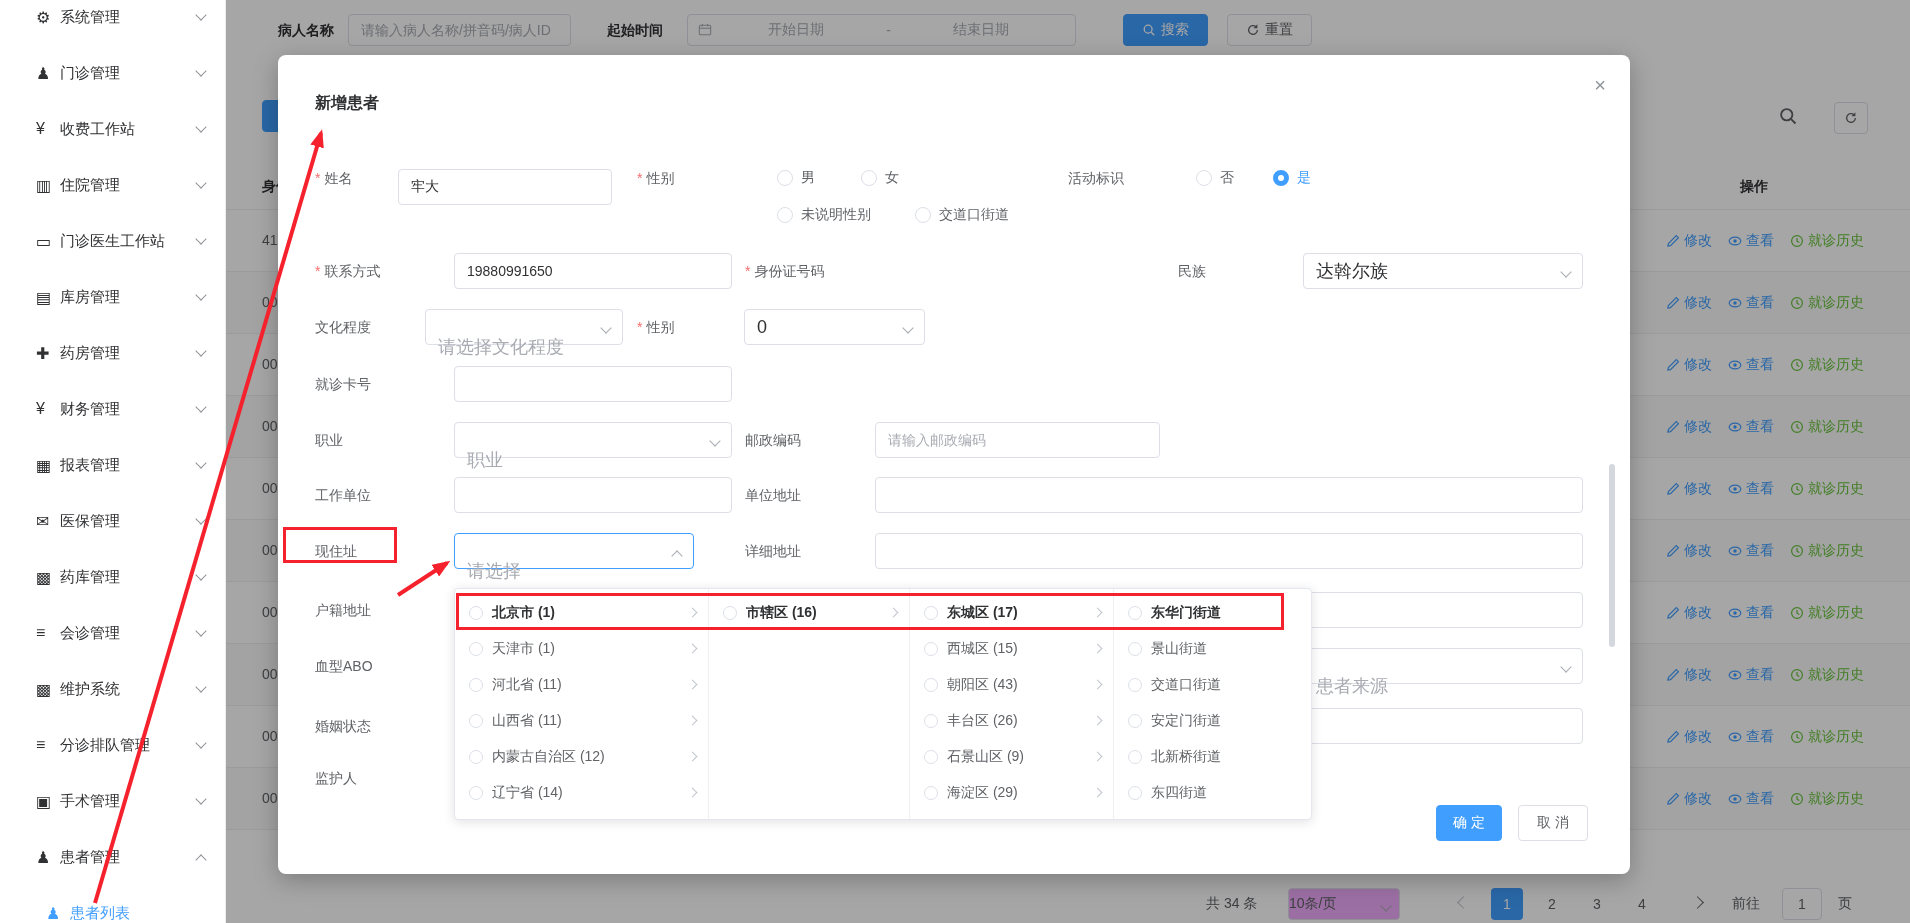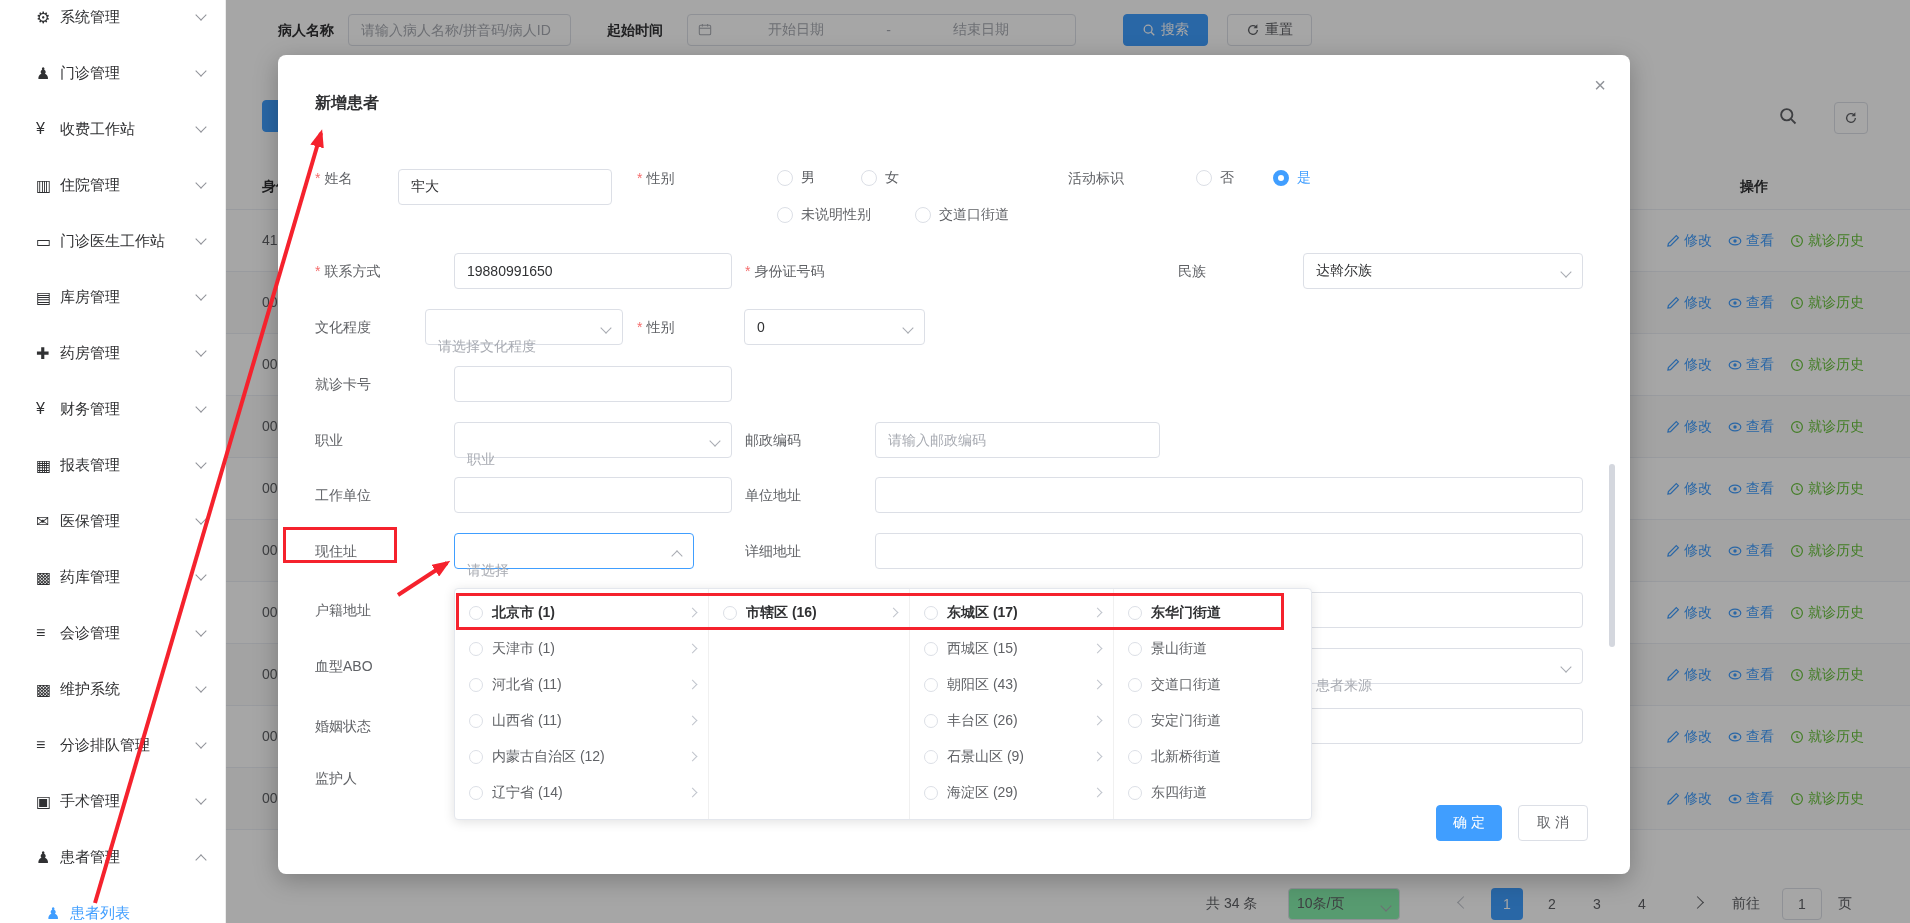--- a/index.html
+++ b/index.html
@@ -29,21 +29,21 @@
   .tbl-row { position:relative; height:62px; border-bottom:1px solid #ebeef5; background:#fff; }
   .tbl-row:nth-child(even) { background:#fafafa; }
   .td-id { position:absolute; left:36px; top:22px; font-size:14px; color:#606266; white-space:nowrap; }
   .row-actions { position:absolute; left:1440px; top:0; height:62px; display:flex; align-items:center; gap:16px; }
   .act { display:flex; align-items:center; gap:4px; color:var(--accent,#409eff); font-size:14px; cursor:pointer; text-decoration:none; white-space:nowrap; }
   .act.history { color:var(--success,#67c23a); }
   .aico { width:14px; height:14px; flex:none; }
 
   .pagination { position:absolute; left:0; top:885px; width:1684px; height:38px; font-size:14px; color:#606266; }
   .pg-total { position:absolute; left:980px; top:10px; white-space:nowrap; }
-  .pg-size { position:absolute; left:1062px; top:3px; width:112px; height:32px; border:1px solid var(--border,#dcdfe6); border-radius:4px; background:#86efac; display:flex; align-items:center; padding:0 26px 0 8px; cursor:pointer; white-space:nowrap; }
+  .pg-size { position:absolute; left:1062px; top:3px; width:112px; height:32px; border:1px solid var(--border,#dcdfe6); border-radius:4px; background:#f0abfc; display:flex; align-items:center; padding:0 26px 0 0; cursor:pointer; white-space:nowrap; }
   .pg-size .caret { right:9px; top:13px; }
   .pg-prev, .pg-next { position:absolute; top:8px; width:18px; height:18px; display:flex; align-items:center; justify-content:center; cursor:pointer; }
   .ch-l { width:9px; height:9px; border-left:1.6px solid #c0c4cc; border-bottom:1.6px solid #c0c4cc; transform:rotate(45deg); }
   .ch-r2 { width:9px; height:9px; border-right:1.6px solid #606266; border-top:1.6px solid #606266; transform:rotate(45deg); }
   .pg-pages { position:absolute; left:1265px; top:3px; display:flex; gap:13px; }
   .pg-num { width:32px; height:32px; border:none; background:transparent; color:#606266; font-size:14px; border-radius:4px; display:flex; align-items:center; justify-content:center; cursor:pointer; font-family:inherit; }
   .pg-num.active { background:var(--accent,#409eff); color:#fff; }
   .pg-goto { position:absolute; left:1506px; top:10px; }
   .pg-goto-input { position:absolute; left:1556px; top:3px; width:40px; height:32px; border:1px solid var(--border,#dcdfe6); border-radius:4px; text-align:center; font-size:14px; color:#606266; outline:none; font-family:inherit; }
   .pg-unit { position:absolute; left:1612px; top:10px; }
@@ -61,21 +61,21 @@
 
   
   .overlay { position:absolute; left:226px; top:0; width:1684px; height:923px; background:rgba(0,0,0,.35); z-index:10; }
   .modal { position:absolute; left:278px; top:55px; width:1352px; height:819px; background:#fff; border-radius:8px; box-shadow:0 6px 24px rgba(0,0,0,.25); z-index:20; }
   .m-title { position:absolute; left:37px; top:38px; font-size:16px; font-weight:700; color:var(--text,#303133); }
   .m-close { position:absolute; left:1308px; top:16px; width:28px; height:28px; display:flex; align-items:center; justify-content:center; font-size:20px; color:#909399; cursor:pointer; }
   .flabel { position:absolute; font-size:14px; color:var(--label,#606266); height:20px; line-height:20px; white-space:nowrap; }
   .req { color:#f56c6c; margin-right:4px; }
   .m-inp { position:absolute; height:36px; border:1px solid var(--border,#dcdfe6); border-radius:4px; padding:0 12px; font-size:14px; color:var(--text,#303133); background:#fff; outline:none; font-family:inherit; }
   .m-inp::placeholder { color:var(--placeholder,#a8abb2); }
-  .sel { position:absolute; height:36px; border:1px solid var(--border,#dcdfe6); border-radius:4px; background:#fff; display:flex; align-items:center; padding:0 30px 0 12px; font-size:14px; cursor:pointer; }
+  .sel { position:absolute; height:36px; border:1px solid var(--border,#dcdfe6); border-radius:4px; background:#fff; display:flex; align-items:center; padding:0 30px 0 12px; font-size:18px; cursor:pointer; }
   .sel-text { color:var(--text,#303133); white-space:nowrap; overflow:hidden; }
   .sel-text.ph { color:var(--placeholder,#a8abb2);margin-top:40px; }
   .caret { position:absolute; right:12px; top:14px; width:8px; height:8px; border-right:1.3px solid #a8abb2; border-bottom:1.3px solid #a8abb2; transform:rotate(45deg); }
   .sel.open { border-color:var(--accent,#409eff); }
   .sel.open .caret { transform:rotate(-135deg); top:18px; }
   .radio { position:absolute; height:36px; display:flex; align-items:center; cursor:pointer; }
   .r-circle { width:16px; height:16px; border-radius:50%; border:1px solid var(--border,#dcdfe6); background:#fff; flex:none; }
   .r-label { margin-left:8px; font-size:14px; color:var(--label,#606266); white-space:nowrap; }
   .radio.checked .r-circle { border:5px solid var(--accent,#409eff); }
   .radio.checked .r-label { color:var(--accent,#409eff); }

